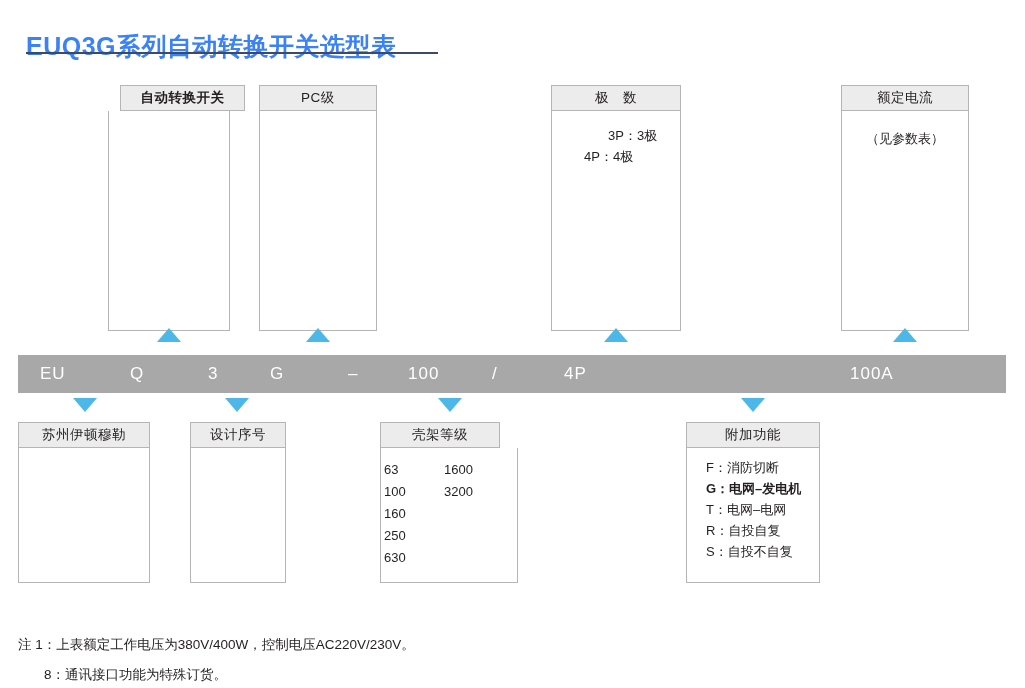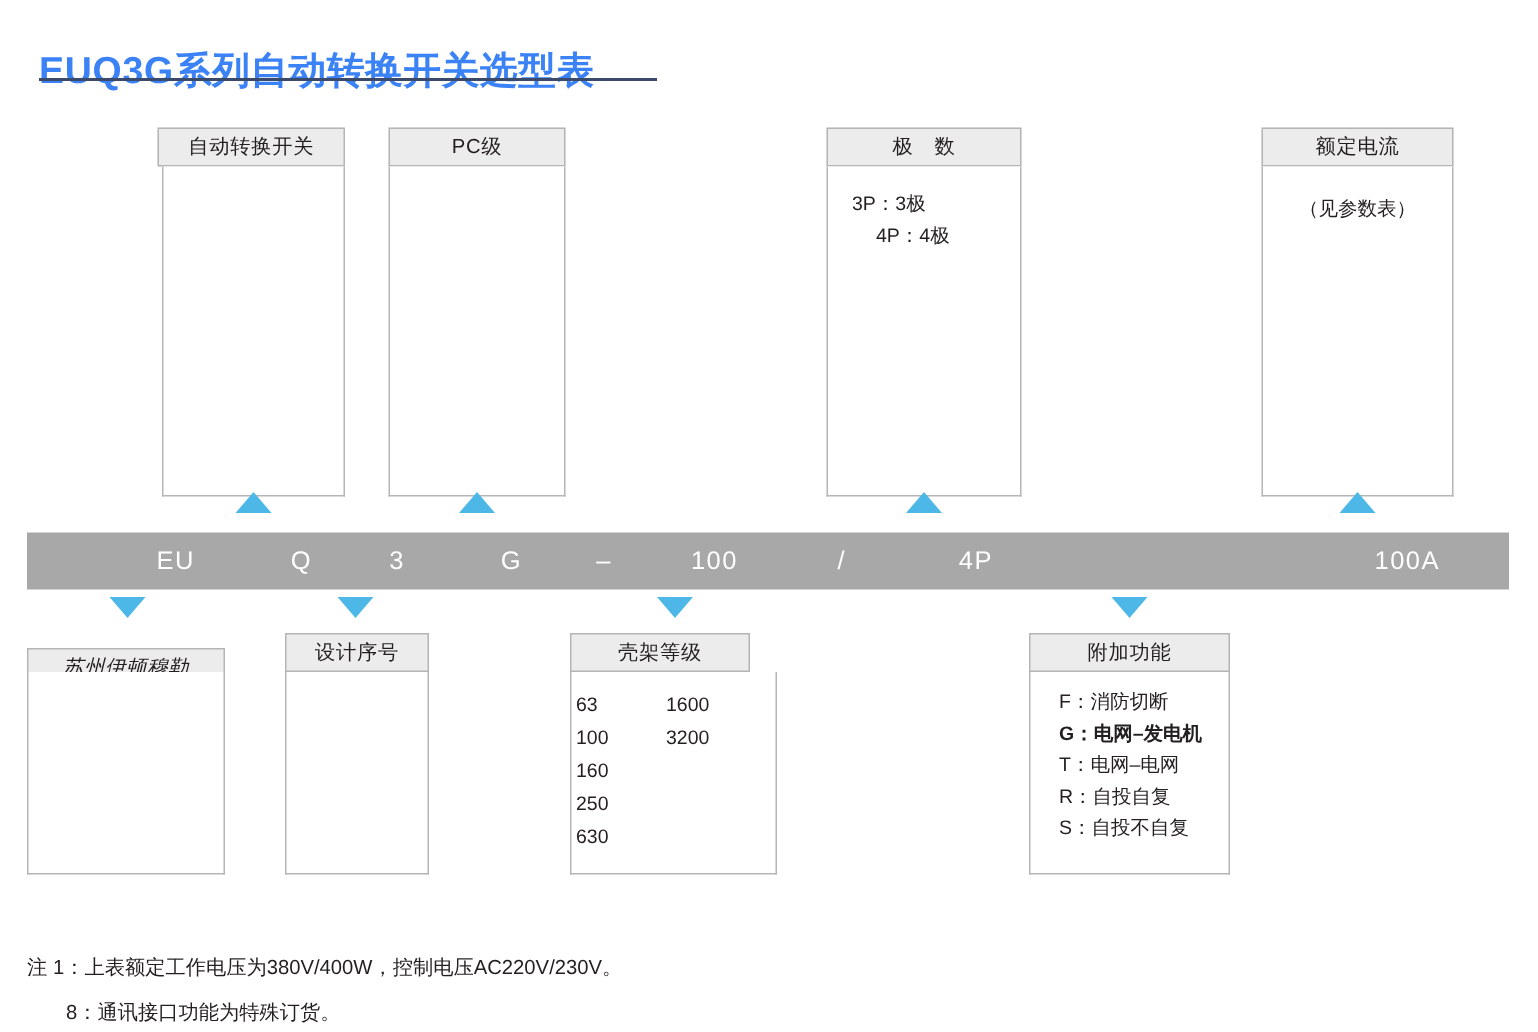--- a/index.html
+++ b/index.html
@@ -78,21 +78,21 @@
     top: 355px;
     width: 988px;
     height: 38px;
     background: #a8a8a8;
   }
   .code-cell {
     position: absolute;
     top: 355px;
     height: 38px;
     line-height: 38px;
-    text-align: right;
+    text-align: left;
     font-size: 17px;
     color: #ffffff;
     letter-spacing: 1px;
   }
 
   
   .arrow {
     position: absolute;
     width: 0;
     height: 0;
@@ -130,29 +130,29 @@
   .grid2 .col.left { width: 60px; }
 </style>
 </head>
 <body>
 
 <div class="page">
 
   <div class="title">EUQ3G系列自动转换开关选型表</div>
   <div class="title-rule"></div>
 
-  <div class="box-head" style="left:105px; top:85px; width:125px; height:26px;">自动转换开关</div>
+  <div class="box-head" style="left:120px; top:85px; width:125px; height:26px;font-weight:bold;">自动转换开关</div>
   <div class="box-body" style="left:108px; top:111px; width:122px; height:220px;"></div>
 
   <div class="box-head" style="left:259px; top:85px; width:118px; height:26px;">PC级</div>
   <div class="box-body" style="left:259px; top:111px; width:118px; height:220px;"></div>
 
   <div class="box-head" style="left:551px; top:85px; width:130px; height:26px;">极　数</div>
   <div class="box-body" style="left:551px; top:111px; width:130px; height:220px;"></div>
-  <div class="body-text" style="left:568px; top:125px;">3P：3极</div>
+  <div class="body-text" style="left:608px; top:125px;">3P：3极</div>
   <div class="body-text" style="left:584px; top:146px;">4P：4极</div>
 
   <div class="box-head" style="left:841px; top:85px; width:128px; height:26px;">额定电流</div>
   <div class="box-body" style="left:841px; top:111px; width:128px; height:220px;"></div>
   <div class="body-text center" style="left:841px; top:128px; width:128px;">（见参数表）</div>
 
   <div class="arrow arrow-up" style="left:157px; top:328px;"></div>
   <div class="arrow arrow-up" style="left:306px; top:328px;"></div>
   <div class="arrow arrow-up" style="left:604px; top:328px;"></div>
   <div class="arrow arrow-up" style="left:893px; top:328px;"></div>
@@ -166,21 +166,21 @@
   <div class="code-cell" style="left:408px; width:84px;">100</div>
   <div class="code-cell" style="left:492px; width:72px;">/</div>
   <div class="code-cell" style="left:564px; width:98px;">4P</div>
   <div class="code-cell" style="left:850px; width:110px;">100A</div>
 
   <div class="arrow arrow-down" style="left:73px;  top:398px;"></div>
   <div class="arrow arrow-down" style="left:225px; top:398px;"></div>
   <div class="arrow arrow-down" style="left:438px; top:398px;"></div>
   <div class="arrow arrow-down" style="left:741px; top:398px;"></div>
 
-  <div class="box-head" style="left:18px; top:432px; width:132px; height:26px;font-style:italic;">苏州伊顿穆勒</div>
+  <div class="box-head" style="left:18px; top:422px; width:132px; height:26px;">苏州伊顿穆勒</div>
   <div class="box-body" style="left:18px; top:448px; width:132px; height:135px;"></div>
 
   <div class="box-head" style="left:190px; top:422px; width:96px; height:26px;">设计序号</div>
   <div class="box-body" style="left:190px; top:448px; width:96px; height:135px;"></div>
 
   <div class="box-head" style="left:380px; top:422px; width:120px; height:26px;">壳架等级</div>
   <div class="box-body" style="left:380px; top:448px; width:138px; height:135px;"></div>
   <div class="grid2" style="left:384px; top:459px;">
     <span class="col left">
       <span>63</span><br>

